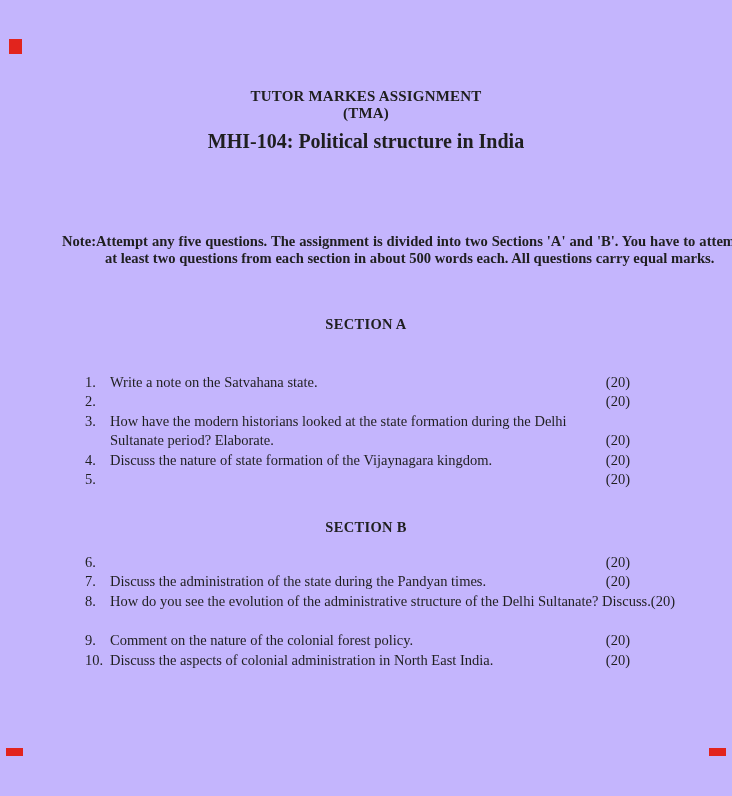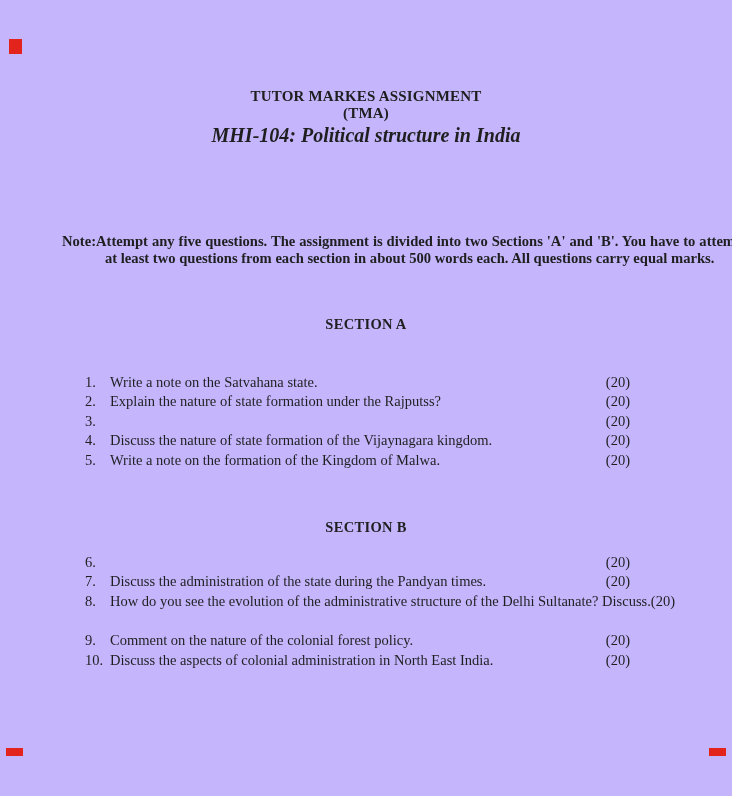--- a/index.html
+++ b/index.html
@@ -7,21 +7,21 @@
     position:relative;
     width:732px;height:796px;
     background:#c4b5fd;
     font-family:"Liberation Serif","DejaVu Serif",serif;
     color:#1f1f1f;
     overflow:hidden;
   }
   
   .title-block{position:absolute;top:88px;left:0;right:0;text-align:center;}
   .h-line{font-weight:bold;font-size:15px;line-height:16.5px;letter-spacing:.2px;}
-  .course-title{font-weight:bold;font-size:20px;line-height:24px;margin-top:2px;font-style:italic;}
+  .course-title{font-weight:bold;font-size:20px;line-height:24px;margin-top:8px;}
   
   .meta-block{position:absolute;top:166px;right:27px;text-align:right;
     font-weight:bold;font-size:14.5px;line-height:17.2px;}
   
   .note{position:absolute;top:233px;left:62px;width:643px;margin:0;
     font-weight:bold;font-size:14.6px;line-height:17.2px;
     text-align:justify;padding-left:43px;text-indent:-43px;}
   
   .section-heading{position:absolute;left:0;right:0;margin:12px;text-align:center;
     font-weight:bold;font-size:14.5px;letter-spacing:.3px;}
@@ -65,35 +65,34 @@
   <h2 class="section-heading section-a-pos">SECTION A</h2>
 
   <div class="qlist qlist-a">
     <div class="q-row">
       <span class="q-num">1.</span>
       <span class="q-text">Write a note on the Satvahana state.</span>
       <span class="q-marks">(20)</span>
     </div>
     <div class="q-row">
       <span class="q-num">2.</span>
-      <span class="q-text">Explain the nature of state formation under the Rajputss?</span>
       <span class="q-marks">(20)</span>
     </div>
     <div class="q-row">
       <span class="q-num">3.</span>
+      <span class="q-text">How have the modern historians looked at the state formation during the Delhi Sultanate period? Elaborate.</span>
       <span class="q-marks">(20)</span>
     </div>
     <div class="q-row">
       <span class="q-num">4.</span>
       <span class="q-text">Discuss the nature of state formation of the Vijaynagara kingdom.</span>
       <span class="q-marks">(20)</span>
     </div>
     <div class="q-row">
       <span class="q-num">5.</span>
-      <span class="q-text">Write a note on the formation of the Kingdom of Malwa.</span>
       <span class="q-marks">(20)</span>
     </div>
   </div>
 
   <h2 class="section-heading section-b-pos">SECTION B</h2>
 
   <div class="qlist qlist-b">
     <div class="q-row">
       <span class="q-num">6.</span>
       <span class="q-marks">(20)</span>

